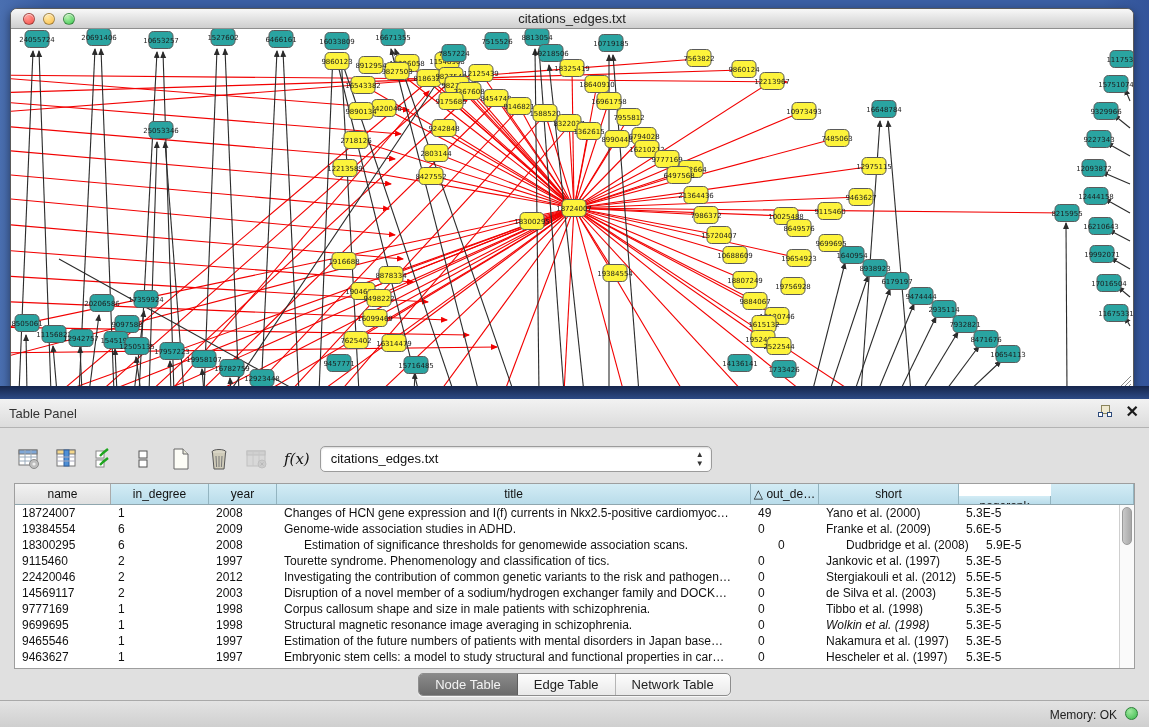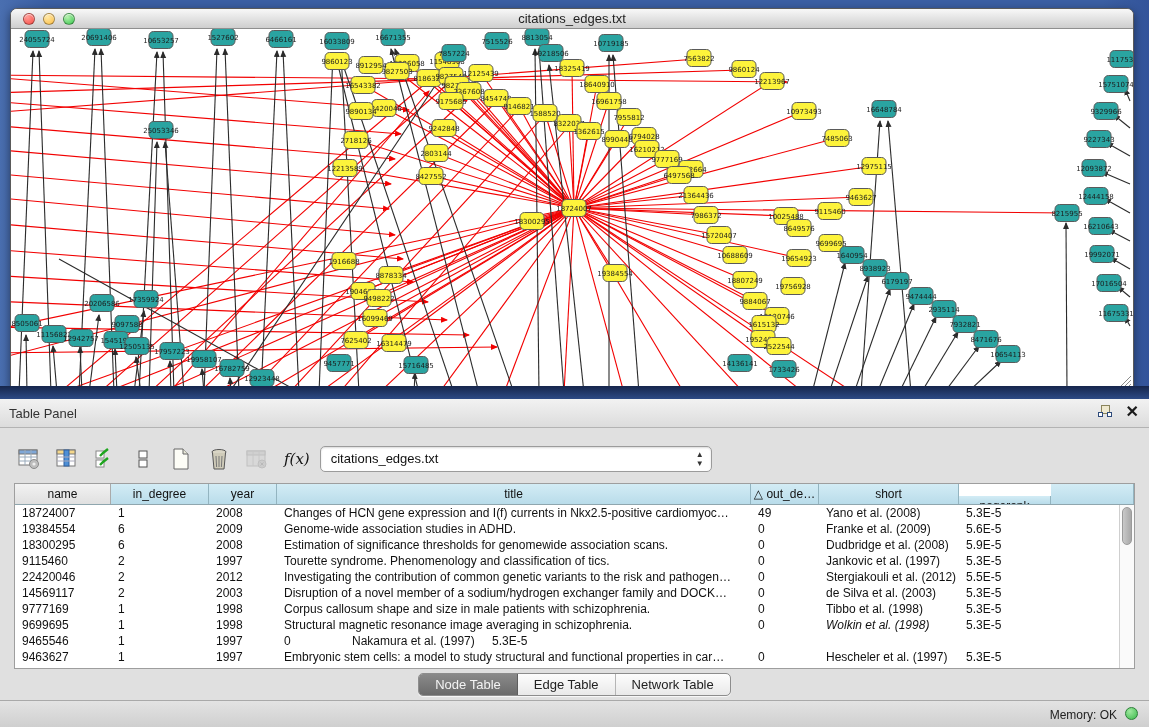--- a/index.html
+++ b/index.html
@@ -843,37 +843,37 @@
           <div class="th" style="width: 92px; margin-top: 12px;">pagerank</div>
           <div class="th" style="flex: 1 1 0%;"></div>
         </div>
       <div id="tbody">
           <div class="tr">
             <div class="td" style="width: 96px;">18724007</div>
             <div class="td" style="width: 98px;">1</div>
             <div class="td" style="width: 68px;">2008</div>
             <div class="td" style="width: 474px;">Changes of HCN gene expression and I(f) currents in Nkx2.5-positive cardiomyoc…</div>
             <div class="td" style="width: 68px;">49</div>
-            <div class="td" style="width: 140px;">Yano et al. (2008)</div>
+            <div class="td" style="width: 140px;">Yano et al. (2000)</div>
             <div class="td" style="width: 92px;">5.3E-5</div>
           </div>
           <div class="tr">
             <div class="td" style="width: 96px;">19384554</div>
             <div class="td" style="width: 98px;">6</div>
             <div class="td" style="width: 68px;">2009</div>
             <div class="td" style="width: 474px;">Genome-wide association studies in ADHD.</div>
             <div class="td" style="width: 68px;">0</div>
             <div class="td" style="width: 140px;">Franke et al. (2009)</div>
             <div class="td" style="width: 92px;">5.6E-5</div>
           </div>
           <div class="tr">
             <div class="td" style="width: 96px;">18300295</div>
             <div class="td" style="width: 98px;">6</div>
             <div class="td" style="width: 68px;">2008</div>
-            <div class="td" style="width: 474px;">Estimation of significance thresholds for genomewide association scans.</div>
+            <div class="td" style="width: 474px; margin-left: 20px;">Estimation of significance thresholds for genomewide association scans.</div>
             <div class="td" style="width: 68px;">0</div>
             <div class="td" style="width: 140px;">Dudbridge et al. (2008)</div>
             <div class="td" style="width: 92px;">5.9E-5</div>
           </div>
           <div class="tr">
             <div class="td" style="width: 96px;">9115460</div>
             <div class="td" style="width: 98px;">2</div>
             <div class="td" style="width: 68px;">1997</div>
             <div class="td" style="width: 474px;">Tourette syndrome. Phenomenology and classification of tics.</div>
             <div class="td" style="width: 68px;">0</div>
@@ -913,20 +913,21 @@
             <div class="td" style="width: 68px;">1998</div>
             <div class="td" style="width: 474px;">Structural magnetic resonance image averaging in schizophrenia.</div>
             <div class="td" style="width: 68px;">0</div>
             <div class="td" style="width: 140px; font-style: italic;">Wolkin et al. (1998)</div>
             <div class="td" style="width: 92px;">5.3E-5</div>
           </div>
           <div class="tr">
             <div class="td" style="width: 96px;">9465546</div>
             <div class="td" style="width: 98px;">1</div>
             <div class="td" style="width: 68px;">1997</div>
+            <div class="td" style="width: 474px;">Estimation of the future numbers of patients with mental disorders in Japan base…</div>
             <div class="td" style="width: 68px;">0</div>
             <div class="td" style="width: 140px;">Nakamura et al. (1997)</div>
             <div class="td" style="width: 92px;">5.3E-5</div>
           </div>
           <div class="tr">
             <div class="td" style="width: 96px;">9463627</div>
             <div class="td" style="width: 98px;">1</div>
             <div class="td" style="width: 68px;">1997</div>
             <div class="td" style="width: 474px;">Embryonic stem cells: a model to study structural and functional properties in car…</div>
             <div class="td" style="width: 68px;">0</div>

